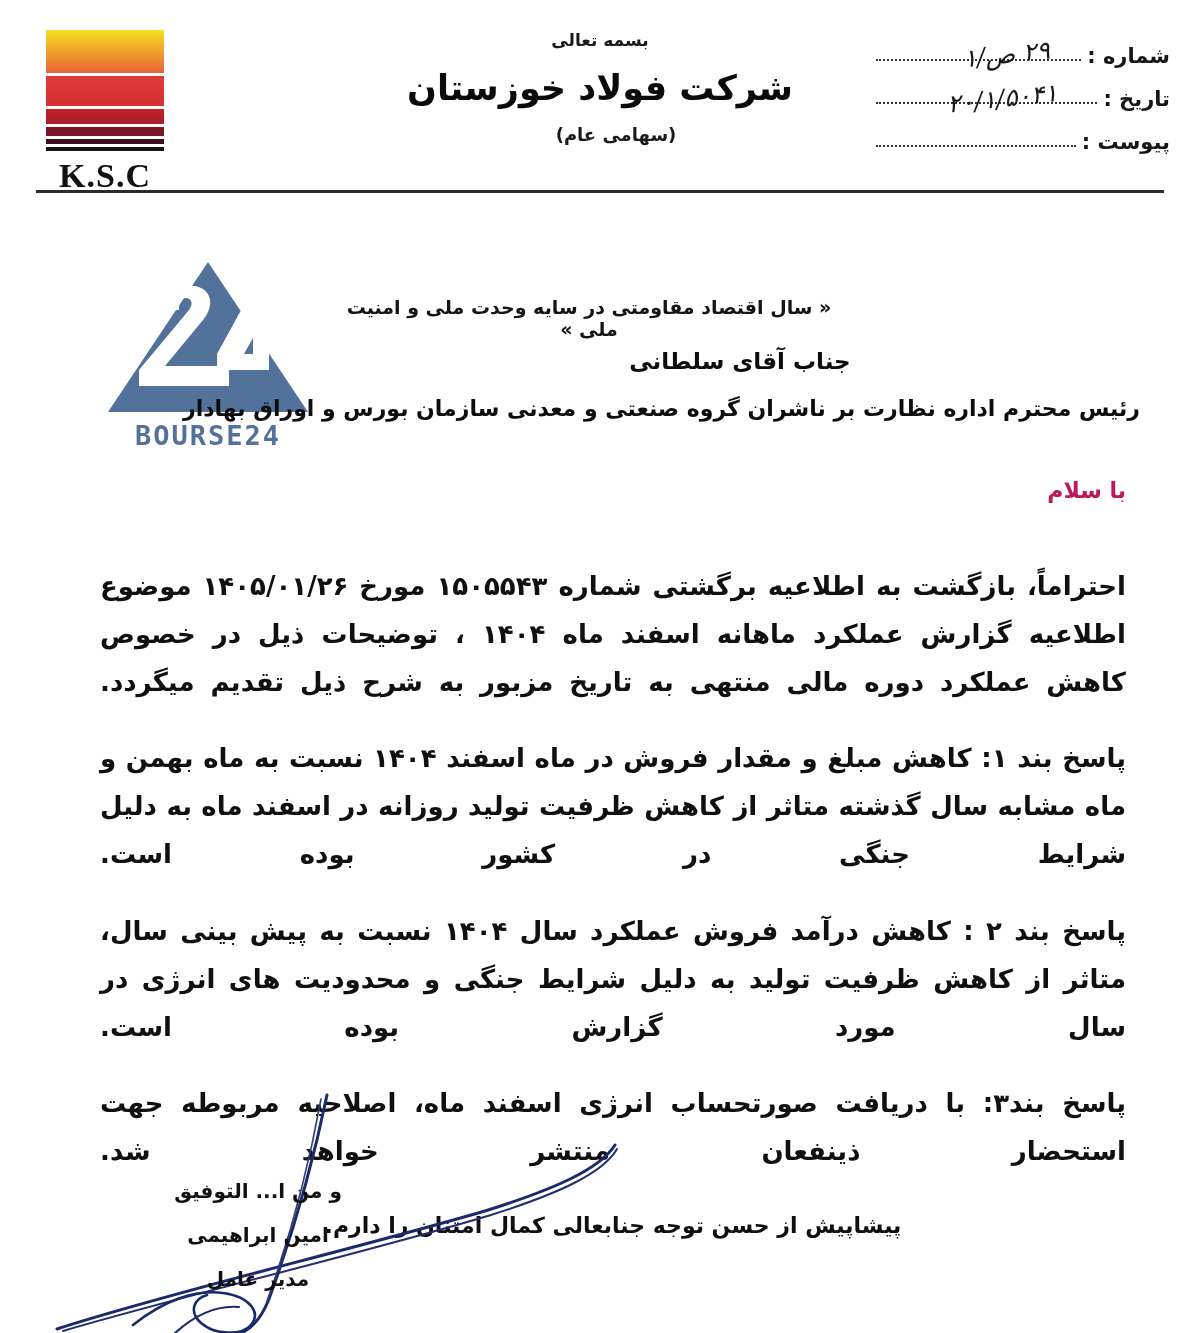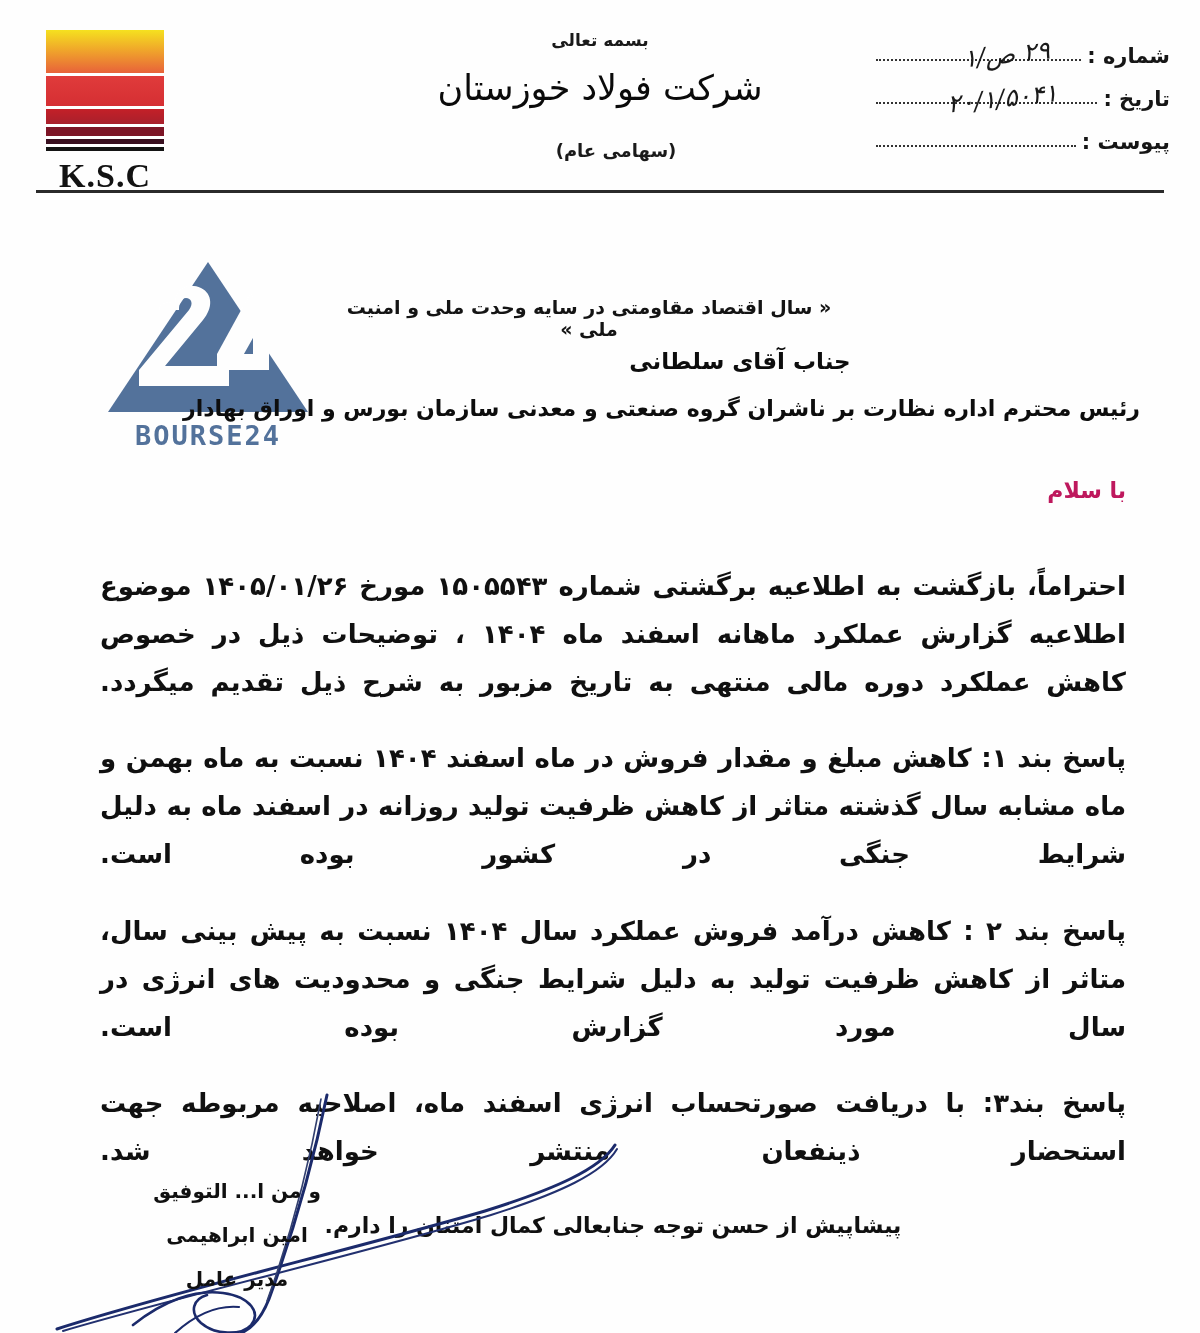--- a/index.html
+++ b/index.html
@@ -81,24 +81,24 @@
   }
   .besmeh {
     font-size: 17px;
     font-weight: bold;
     color: #1a1a1a;
     margin-bottom: 18px;
     letter-spacing: -0.3px;
   }
   .company-name {
     font-size: 35px;
-    font-weight: normal;
+    font-weight: bold;
     color: #0a0a0a;
     letter-spacing: -1px;
-    margin-bottom: 32px;
+    margin-bottom: 16px;
   }
   .company-type {
     font-size: 18px;
     font-weight: bold;
     color: #1a1a1a;
     padding-left: 32px;
   }
 
   
   .ksc-logo {
@@ -226,21 +226,21 @@
     color: #101010;
     text-align: center;
     margin-top: 38px;
     letter-spacing: -0.4px;
   }
 
   
   .sign-block {
     position: absolute;
     bottom: 22px;
-    right: 873px;
+    right: 852px;
     width: 180px;
     text-align: center;
     direction: rtl;
   }
   .sign-line {
     font-size: 20px;
     font-weight: bold;
     color: #101010;
     margin-bottom: 20px;
     white-space: nowrap;

